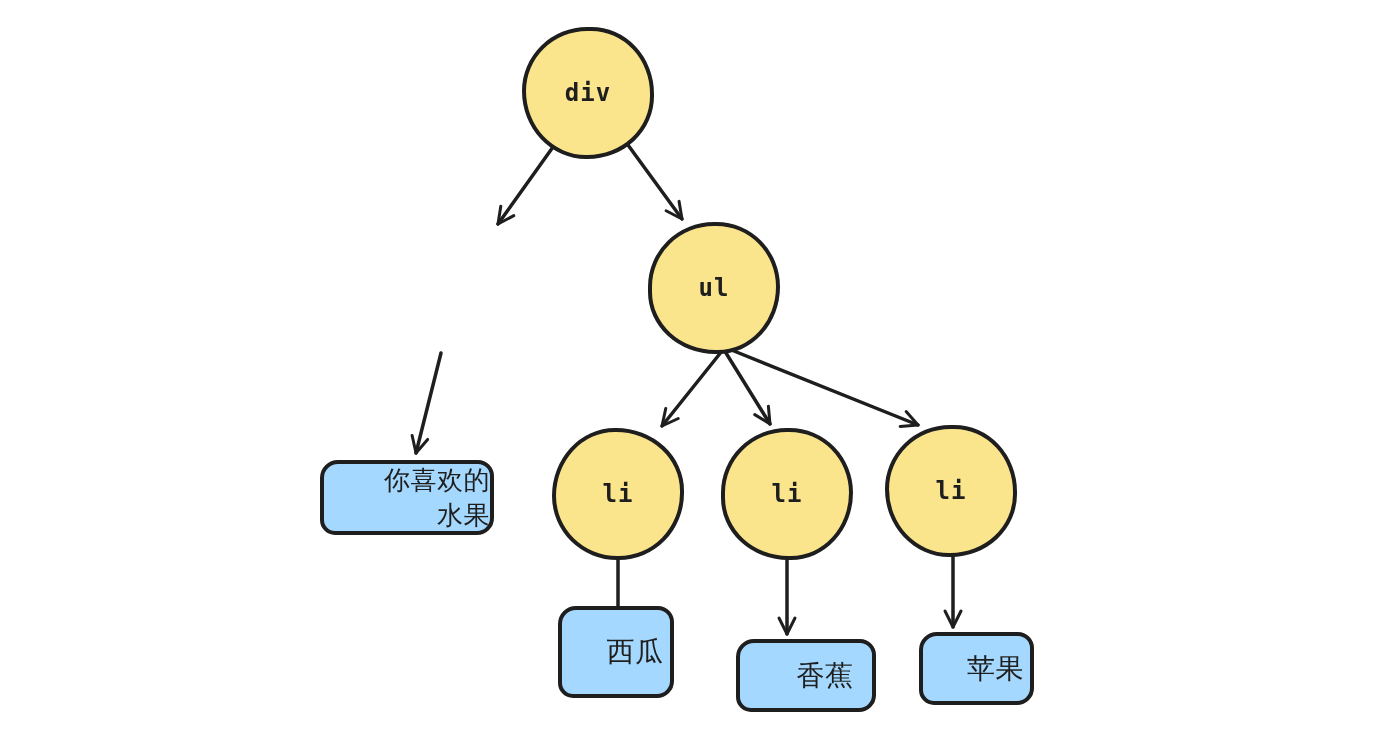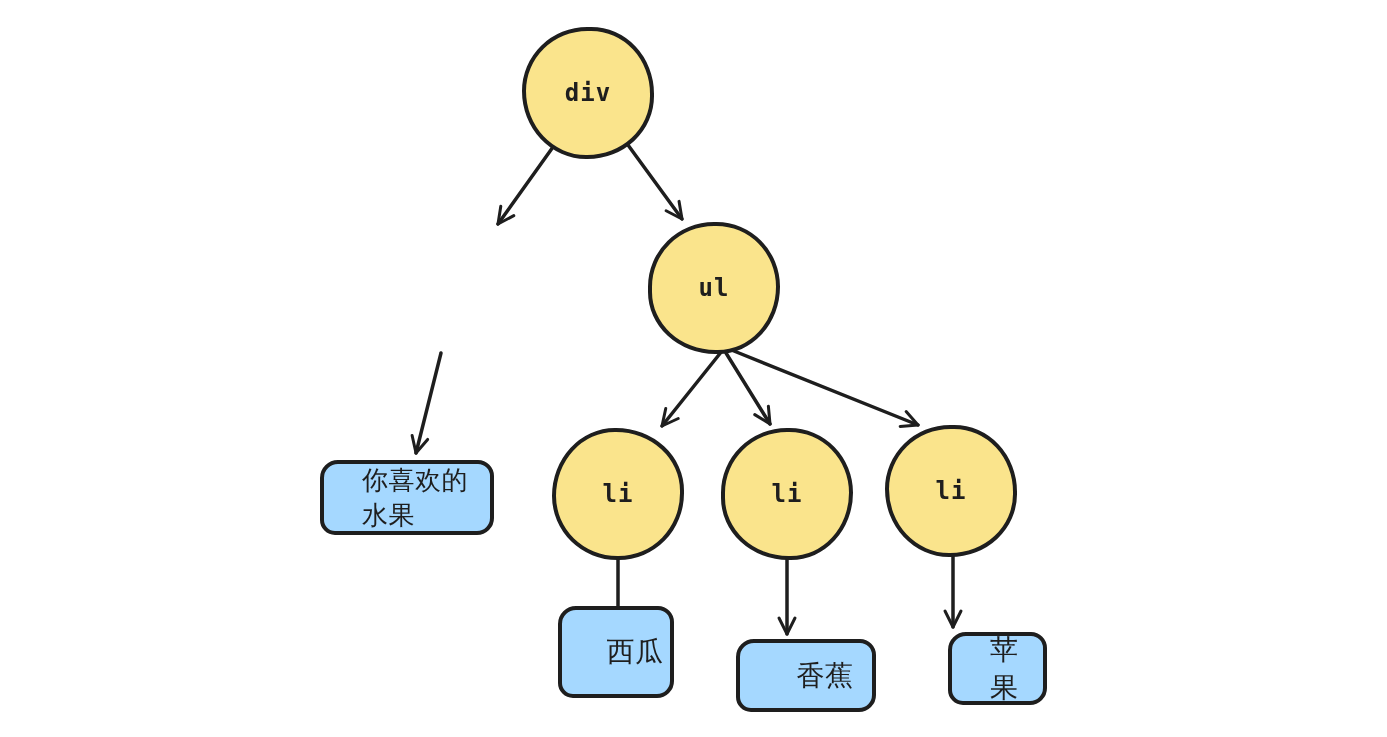--- a/index.html
+++ b/index.html
@@ -7,20 +7,21 @@
     padding: 0;
     background: #ffffff;
   }
   .canvas {
     position: relative;
     width: 1387px;
     height: 737px;
     background: var(--background, #ffffff);
     overflow: hidden;
     font-family: "Liberation Sans", "DejaVu Sans", sans-serif;
+    text-align: right;
   }
   .edge-layer {
     position: absolute;
     left: 0; top: 0;
     width: 100%; height: 100%;
     color: var(--stroke, #1e1e1e);
   }
   .node {
     position: absolute;
     display: flex;
@@ -102,17 +103,17 @@
   </div>
 
   <div class="node rect-node fruit" style="left:558px; top:606px; width:116px; height:92px">
     <span>西瓜</span>
   </div>
 
   <div class="node rect-node fruit" style="left:736px; top:639px; width:140px; height:73px">
     <span>香蕉</span>
   </div>
 
-  <div class="node rect-node fruit" style="left:948px; top:632px; width:99px; height:73px">
+  <div class="node rect-node fruit" style="left:919px; top:632px; width:115px; height:73px">
     <span>苹果</span>
   </div>
 
 </div>
 
 </body></html>

